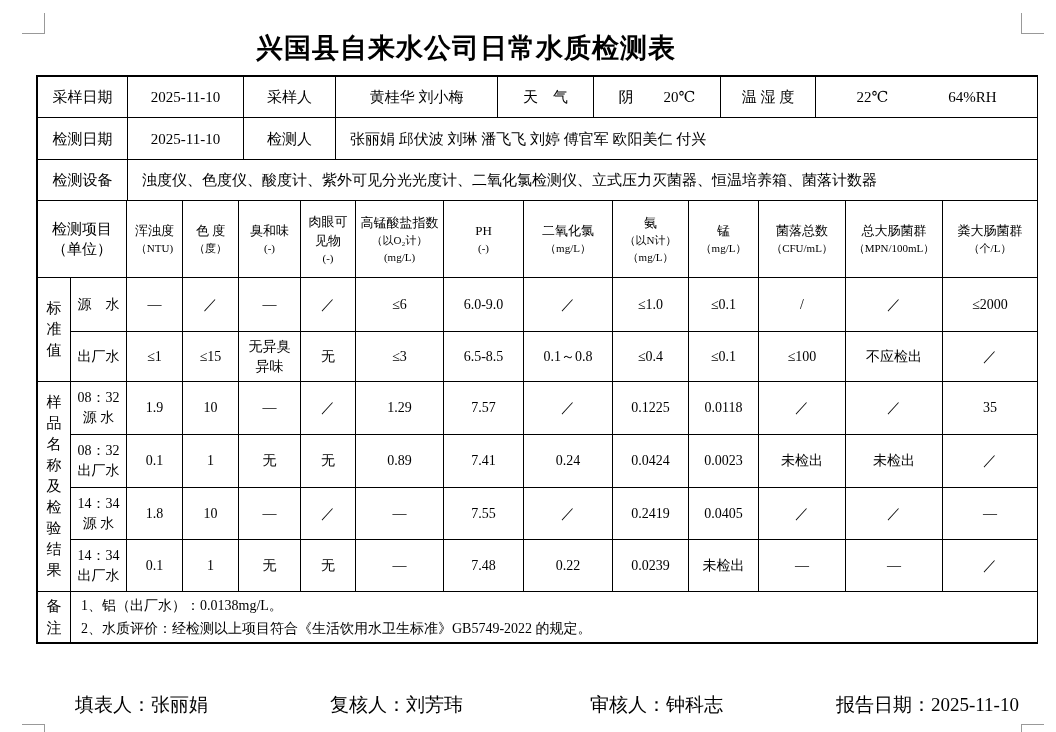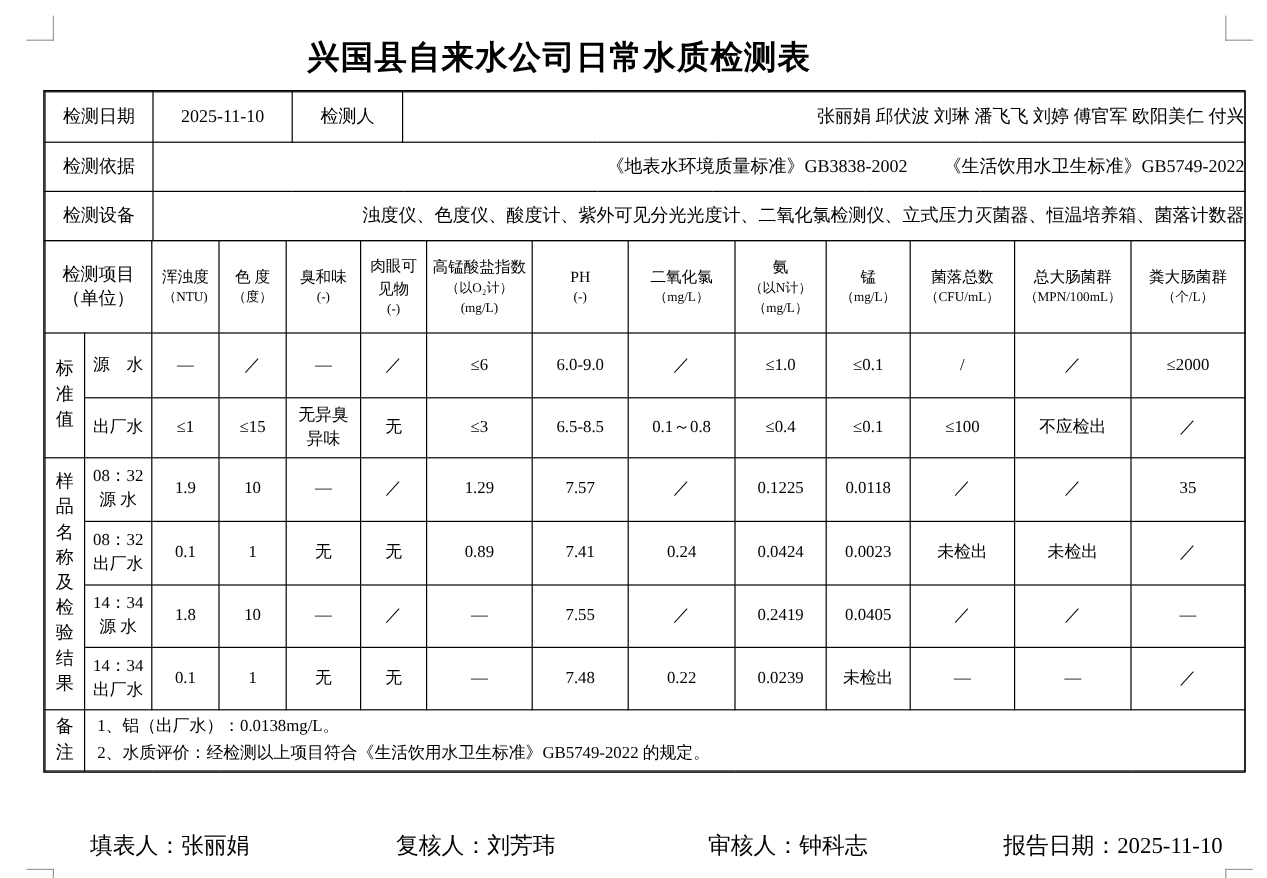--- a/index.html
+++ b/index.html
@@ -13,21 +13,21 @@
   .mark.tr{left:1021px;top:13px;border-left:1px solid #999;border-bottom:1px solid #999;}
   .mark.bl{left:22px;top:724px;border-right:1px solid #999;border-top:1px solid #999;}
   .mark.br{left:1021px;top:724px;border-left:1px solid #999;border-top:1px solid #999;}
   .tablewrap{position:absolute;left:36px;top:75px;width:1000px;border:1px solid #000;}
   table{border-collapse:collapse;table-layout:fixed;width:1000px;}
   table + table{margin-top:-1px;}
   td{border:1px solid #000;text-align:center;vertical-align:middle;
      font-size:15px;padding:0;overflow:hidden;white-space:pre-line;line-height:20px;}
   .r41{height:41px;} .r42{height:42px;} .r77{height:77px;}
   .r54{height:54px;} .r50{height:50px;} .r53{height:53px;} .r52{height:52px;} .r51{height:51px;}
-  td.left{text-align:right;padding-left:14px;}
+  td.left{text-align:left;padding-left:14px;}
   .hname{font-size:13px;line-height:19px;}
   .hunit{font-size:11px;line-height:17px;font-family:"Liberation Serif","DejaVu Serif",serif;}
   td.vlabel{font-size:15px;line-height:21px;}
   td.subname{font-size:14px;line-height:20px;}
   td.val{font-size:14px;}
   td.remark-label{font-size:15px;line-height:22px;}
   td.remark-content{text-align:left;padding-left:10px;font-size:14px;line-height:23px;}
   .footer-item{position:absolute;top:692px;font-size:19px;}
   .f1{left:75px;} .f2{left:330px;} .f3{left:590px;} .f4{left:836px;}
 </style>
@@ -48,29 +48,35 @@
         <col style="width:90px">
         <col style="width:116px">
         <col style="width:92px">
         <col style="width:162px">
         <col style="width:96px">
         <col style="width:127px">
         <col style="width:95px">
         <col style="width:222px">
       </colgroup>
     <tbody>
+        <tr class="r41">
+      <td>采样日期</td>
+      <td>2025-11-10</td>
+      <td>采样人</td>
+      <td>黄桂华 刘小梅</td>
+      <td>天　气</td>
+      <td>阴　　20℃</td>
+      <td>温 湿 度</td>
+      <td>22℃　　　　64%RH</td>
+    </tr>
     <tr class="r42">
       <td>检测日期</td>
       <td>2025-11-10</td>
       <td>检测人</td>
       <td colspan="5" class="left">张丽娟 邱伏波 刘琳 潘飞飞 刘婷 傅官军 欧阳美仁 付兴</td>
-    </tr>
-    <tr class="r41">
-      <td>检测依据</td>
-      <td colspan="7" class="left">《地表水环境质量标准》GB3838-2002　　《生活饮用水卫生标准》GB5749-2022</td>
     </tr>
     <tr class="r41">
       <td>检测设备</td>
       <td colspan="7" class="left">浊度仪、色度仪、酸度计、紫外可见分光光度计、二氧化氯检测仪、立式压力灭菌器、恒温培养箱、菌落计数器</td>
     </tr>
   </tbody>
     </table>
 
   <table>
     <colgroup>

